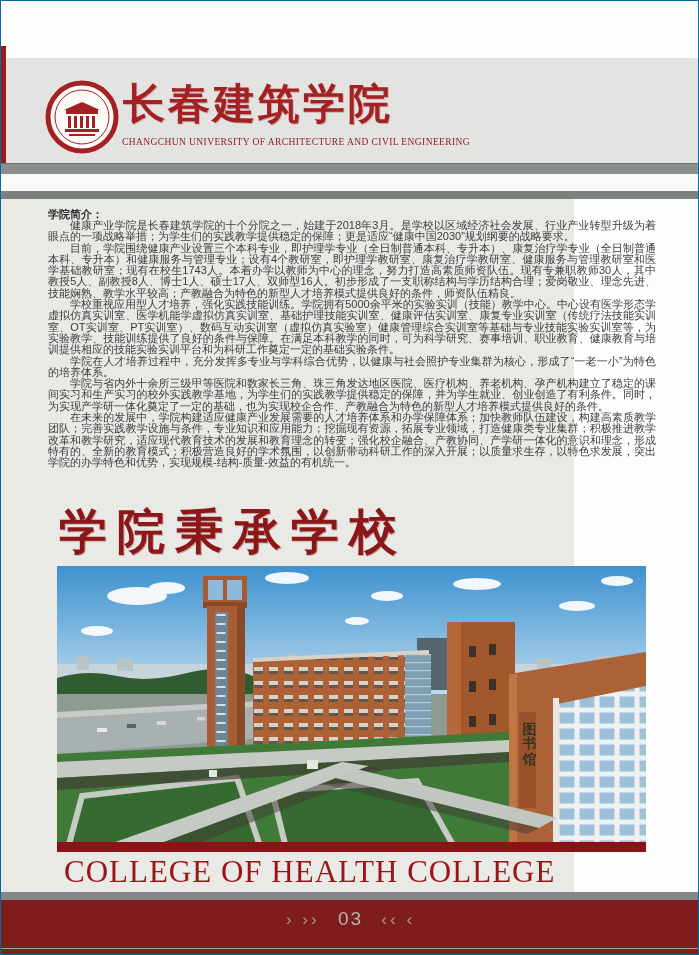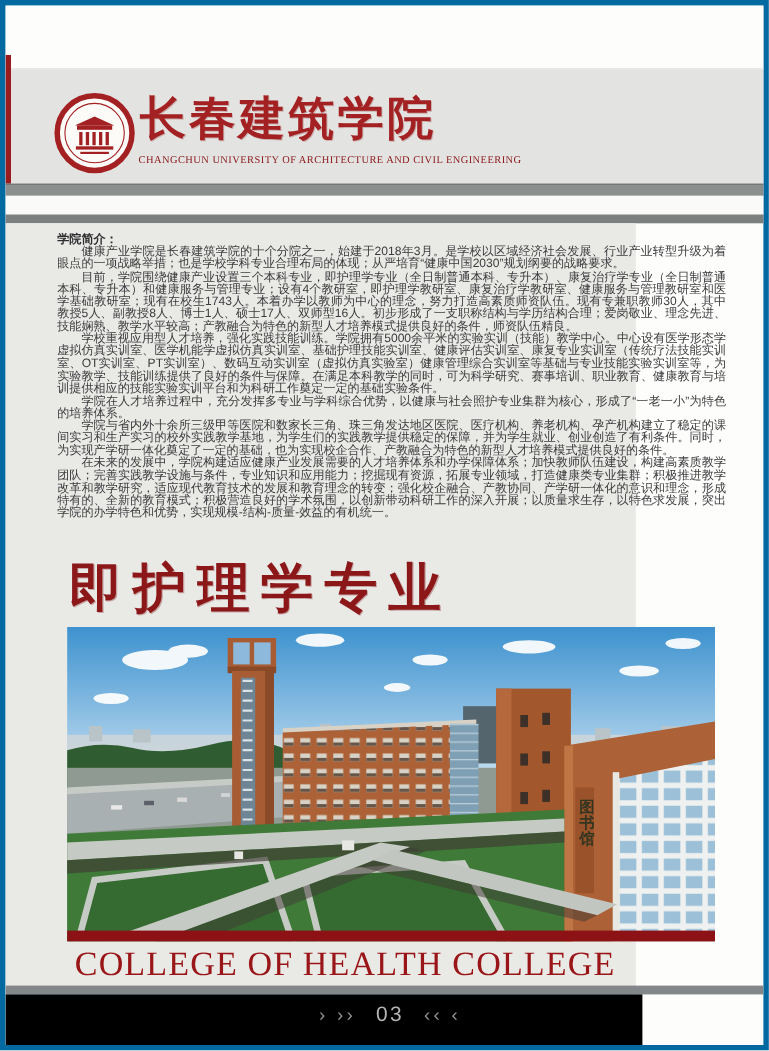--- a/index.html
+++ b/index.html
@@ -1,18 +1,18 @@
 <!DOCTYPE html>
 <html><head>
 <meta charset="utf-8">
 <style>
   html,body{margin:0;padding:0;background:#ffffff;}
   .page{position:relative;width:699px;height:955px;background:#fdfdfc;overflow:hidden;
         font-family:"Liberation Sans","DejaVu Sans",sans-serif;box-sizing:border-box;
-        border:5px solid #0369a1;}
+        border:1px solid #0369a1;}
   
   .top-white{position:absolute;left:0;top:0;width:699px;height:57px;background:#fdfdfc;border-bottom:1px solid #e2e2e0;}
   .header-band{position:absolute;left:0;top:58px;width:699px;height:104px;background:#e3e3e1;}
   .red-edge{position:absolute;left:0;top:45px;width:5px;height:117px;background:#9a1b1e;}
   .seal{position:absolute;left:44px;top:78px;width:74px;height:76px;}
   .uni-zh{position:absolute;left:122px;top:80px;width:330px;
           font-family:"DejaVu Serif","Liberation Serif",serif;font-weight:bold;
           font-size:42px;letter-spacing:3px;color:#a32123;line-height:1.1;
           text-shadow:1px 1px 0 rgba(130,20,20,.25);}
   .uni-en{position:absolute;left:121px;top:136px;width:420px;
@@ -33,21 +33,21 @@
              text-shadow:1px 1px 0 rgba(120,15,15,.3);}
   .photo{position:absolute;left:56px;top:367px;width:589px;height:286px;overflow:hidden;}
   .lib-sign{position:absolute;left:518px;top:512px;width:20px;height:100px;
             writing-mode:vertical-rl;font-size:14px;letter-spacing:14px;
             color:#22301f;font-weight:bold;opacity:.85;}
   .title-en{position:absolute;left:63px;top:655px;width:600px;
             font-family:"Liberation Serif","DejaVu Serif",serif;
             font-size:31px;letter-spacing:1px;color:#9a1517;font-weight:500;}
   .bar3{position:absolute;left:0;top:693px;width:699px;height:8px;background:#83878a;}
   
-  .footer{position:absolute;left:0;top:899px;width:579px;height:56px;background:#000000;}
+  .footer{position:absolute;left:0;top:899px;width:699px;height:56px;background:#7f1d1d;}
   .pager{position:absolute;left:0;top:8px;width:699px;text-align:center;
          color:#b5b5b5;font-size:19px;letter-spacing:3px;}
   .pager .num{margin:0 10px;letter-spacing:2px;}
   .pager .deco{font-size:17px;opacity:.8;}
   .bottom-line{position:absolute;left:0;top:48px;width:699px;height:1px;background:#a2a2a2;}
 </style>
 </head>
 <body>
 
 <div class="page">
@@ -74,29 +74,29 @@
   <div class="uni-en">CHANGCHUN UNIVERSITY OF ARCHITECTURE AND CIVIL ENGINEERING</div>
 
   <div class="bar1"></div>
   <div class="gap-white"></div>
   <div class="bar2"></div>
 
   <div class="content">
 
     <div class="intro">
       <h3>学院简介：</h3>
-      <p>健康产业学院是长春建筑学院的十个分院之一，始建于2018年3月。是学校以区域经济社会发展、行业产业转型升级为着眼点的一项战略举措；也是学校学科专业合理布局的体现；从严培育“健康中国2030”规划纲要的战略要求。</p>
+      <p>健康产业学院是长春建筑学院的十个分院之一，始建于2018年3月。是学校以区域经济社会发展、行业产业转型升级为着眼点的一项战略举措；为学生们的实践教学提供稳定的保障；更是适应“健康中国2030”规划纲要的战略要求。</p>
       <p>目前，学院围绕健康产业设置三个本科专业，即护理学专业（全日制普通本科、专升本）、康复治疗学专业（全日制普通本科、专升本）和健康服务与管理专业；设有4个教研室，即护理学教研室、康复治疗学教研室、健康服务与管理教研室和医学基础教研室；现有在校生1743人。本着办学以教师为中心的理念，努力打造高素质师资队伍。现有专兼职教师30人，其中教授5人、副教授8人、博士1人、硕士17人、双师型16人。初步形成了一支职称结构与学历结构合理；爱岗敬业、理念先进、技能娴熟、教学水平较高；产教融合为特色的新型人才培养模式提供良好的条件，师资队伍精良。</p>
       <p>学校重视应用型人才培养，强化实践技能训练。学院拥有5000余平米的实验实训（技能）教学中心。中心设有医学形态学虚拟仿真实训室、医学机能学虚拟仿真实训室、基础护理技能实训室、健康评估实训室、康复专业实训室（传统疗法技能实训室、OT实训室、PT实训室）、数码互动实训室（虚拟仿真实验室）健康管理综合实训室等基础与专业技能实验实训室等，为实验教学、技能训练提供了良好的条件与保障。在满足本科教学的同时，可为科学研究、赛事培训、职业教育、健康教育与培训提供相应的技能实验实训平台和为科研工作奠定一定的基础实验条件。</p>
       <p>学院在人才培养过程中，充分发挥多专业与学科综合优势，以健康与社会照护专业集群为核心，形成了“一老一小”为特色的培养体系。</p>
       <p>学院与省内外十余所三级甲等医院和数家长三角、珠三角发达地区医院、医疗机构、养老机构、孕产机构建立了稳定的课间实习和生产实习的校外实践教学基地，为学生们的实践教学提供稳定的保障，并为学生就业、创业创造了有利条件。同时，为实现产学研一体化奠定了一定的基础，也为实现校企合作、产教融合为特色的新型人才培养模式提供良好的条件。</p>
       <p>在未来的发展中，学院构建适应健康产业发展需要的人才培养体系和办学保障体系；加快教师队伍建设，构建高素质教学团队；完善实践教学设施与条件，专业知识和应用能力；挖掘现有资源，拓展专业领域，打造健康类专业集群；积极推进教学改革和教学研究，适应现代教育技术的发展和教育理念的转变；强化校企融合、产教协同、产学研一体化的意识和理念，形成特有的、全新的教育模式；积极营造良好的学术氛围，以创新带动科研工作的深入开展；以质量求生存，以特色求发展，突出学院的办学特色和优势，实现规模-结构-质量-效益的有机统一。</p>
     </div>
 
-    <div class="big-title">即护理学专业</div>
+    <div class="big-title">学院秉承学校</div>
 
     <svg class="photo" viewBox="0 0 589 286" xmlns="http://www.w3.org/2000/svg">
       <defs>
         <linearGradient id="sky" x1="0" x2="0" y1="0" y2="1">
           <stop offset="0" stop-color="#3e92cf"></stop>
             <stop offset="1" stop-color="#c2def1"></stop>
         </linearGradient>
         <pattern id="brickwin" width="15" height="14" patternUnits="userSpaceOnUse">
           <rect width="15" height="14" fill="#ad6136"></rect>
           <rect x="2" y="3" width="9" height="7" fill="#d8d2c6"></rect>

